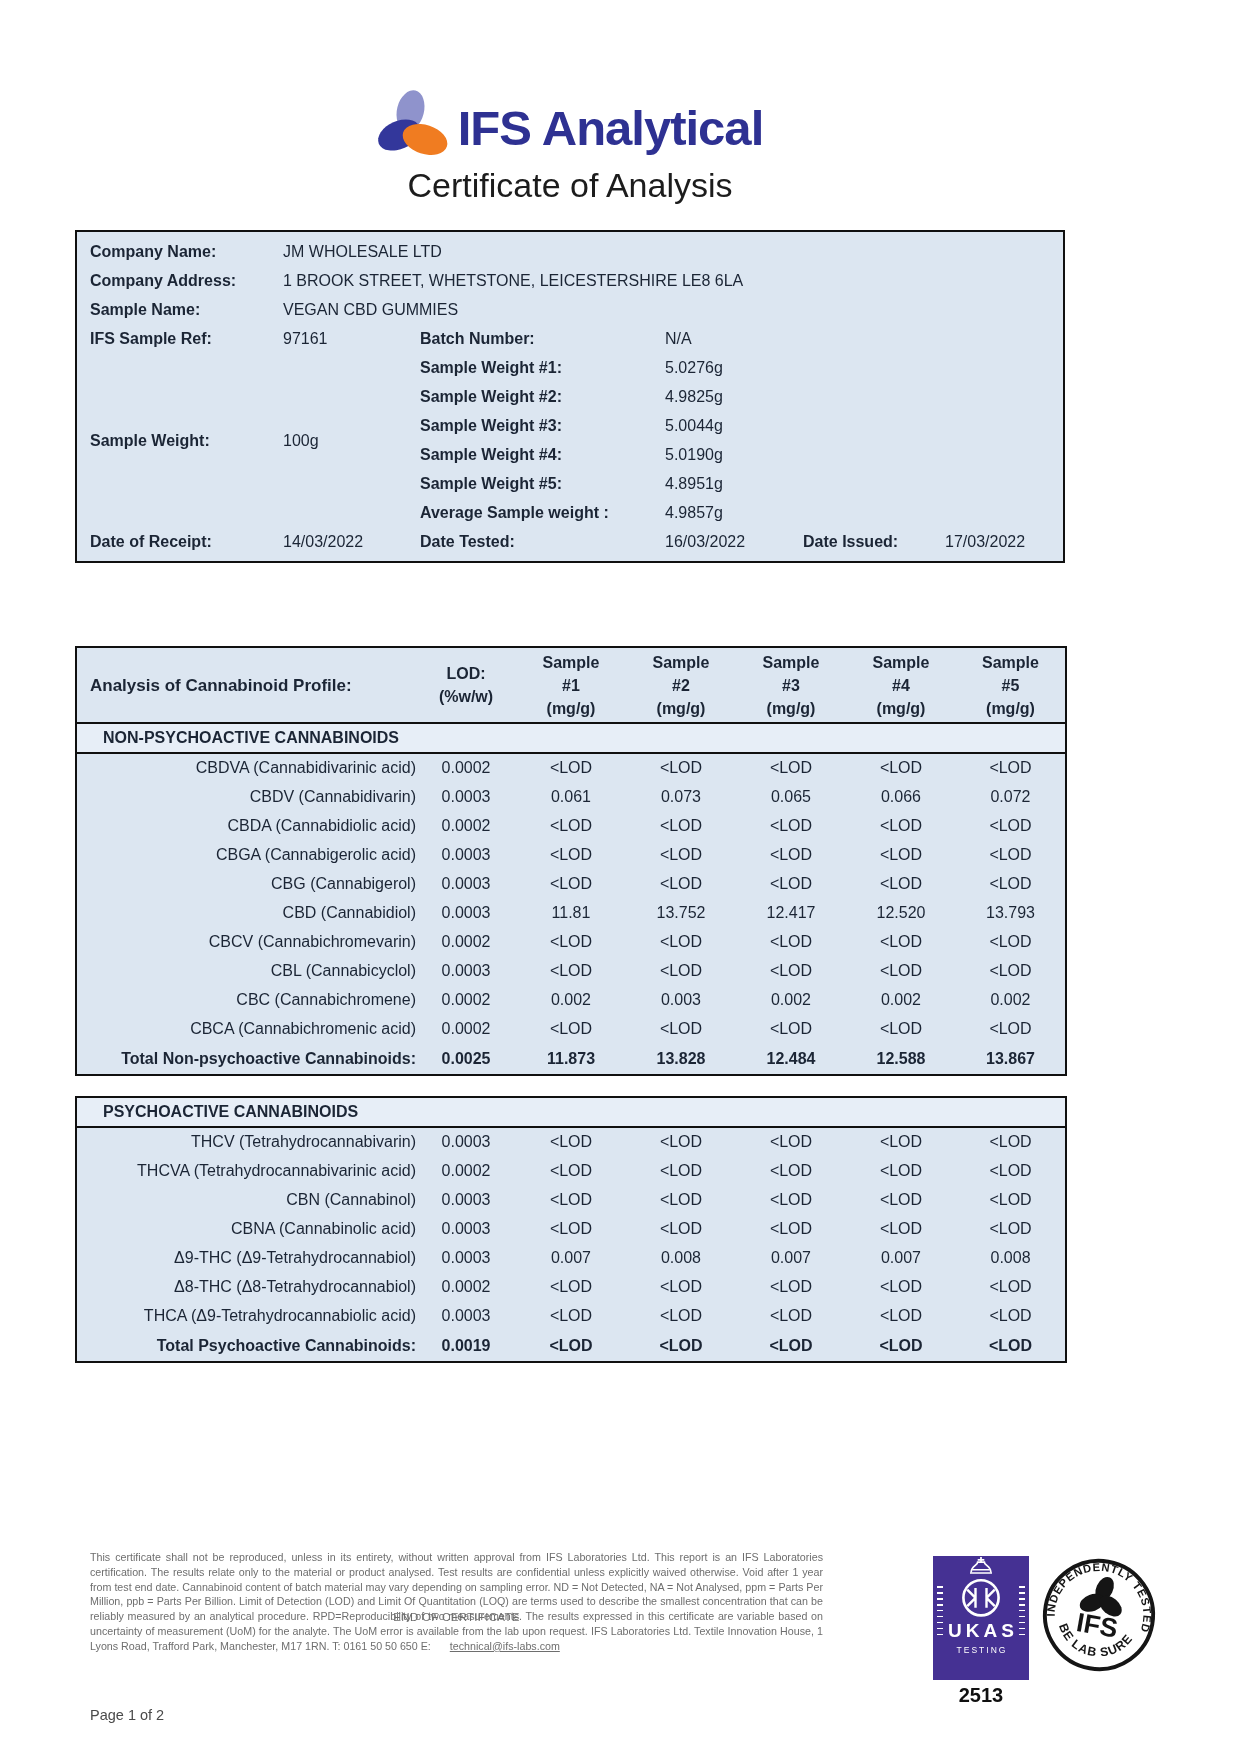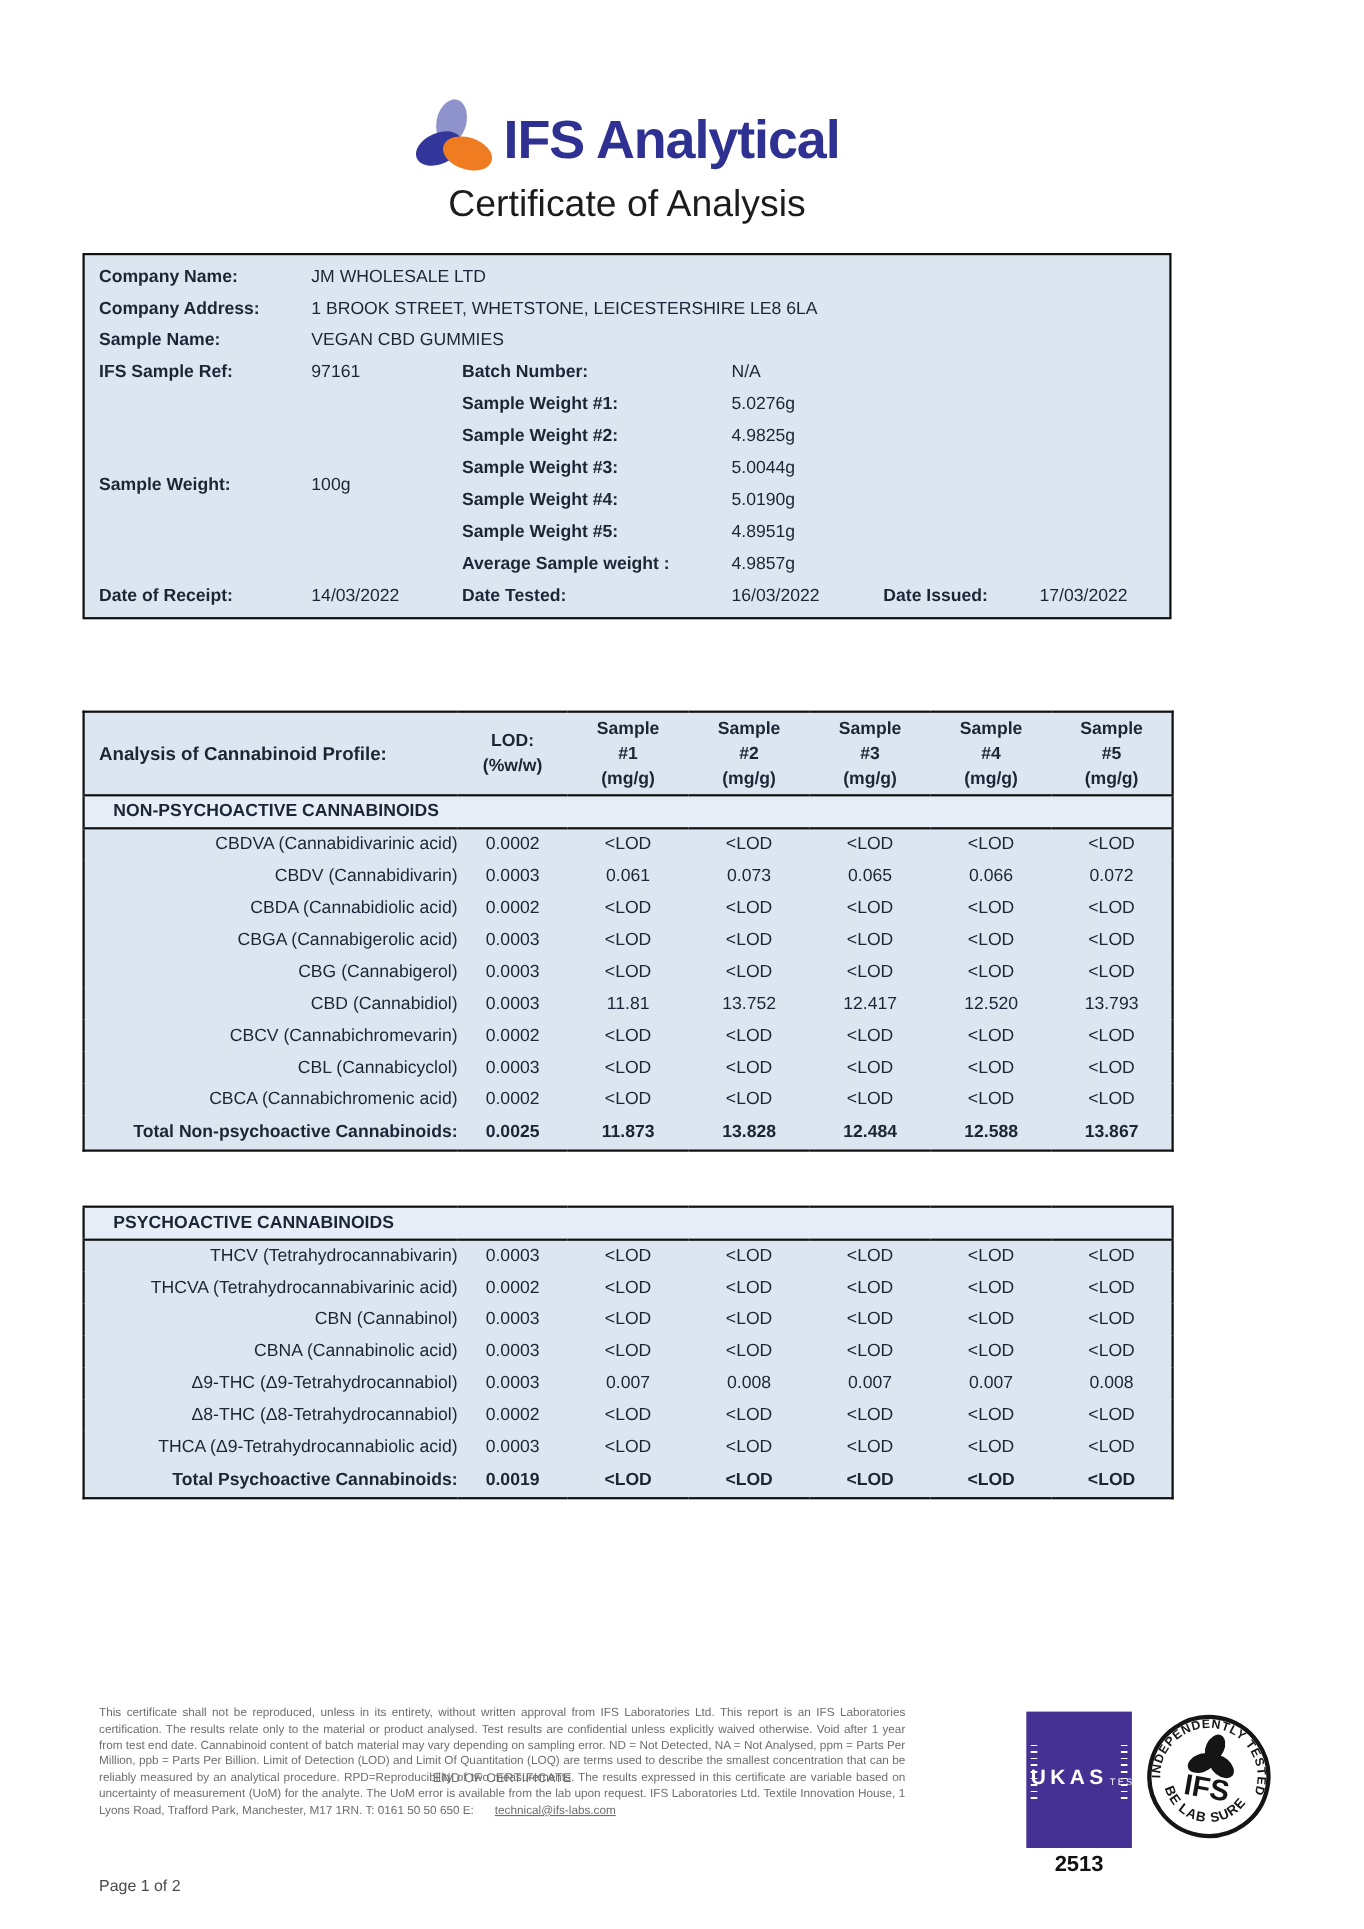--- a/index.html
+++ b/index.html
@@ -55,21 +55,21 @@
 
   
   .disclaimer { top:1550px; left:90px; width:733px;
     font-size:10.7px; line-height:14.8px; color:#6e6e6e; text-align:justify; }
   .disclaimer a { color:#6e6e6e; text-decoration:underline;margin-left:16px; }
   .end-cert { top:1611px; left:90px; width:733px; text-align:center;
     font-size:11.5px; color:#6e6e6e; letter-spacing:.3px; }
   .page-num { top:1707px; left:90px; font-size:14.5px; color:#4a4a4a; }
 
   .ukas { left:933px; top:1556px; width:96px; height:124px; background:#453193;
-    display:flex; align-items:center; overflow:hidden; }
+    display:flex; flex-direction:column; align-items:center; overflow:hidden; }
   .ukas-word { color:#fff; font-weight:700; font-size:19px; letter-spacing:4px; text-indent:4px; margin-top:-2px; }
   .ukas-sub  { color:#fff; font-size:8.5px; letter-spacing:2px; text-indent:2px; margin-top:3px; }
   .ticks { position:absolute; top:30px; width:6px; height:50px;
     background:repeating-linear-gradient(to bottom,#fff 0 1.5px,transparent 1.5px 6px); }
   .ticks.left{ left:4px; } .ticks.right{ right:4px; }
   .ukas-num { left:933px; top:1684px; width:96px; text-align:center;
     font-weight:700; font-size:20px; color:#101010; }
   .ifs-stamp { left:1040px; top:1556px; transform:rotate(10deg); }
 </style>
 </head>
@@ -238,20 +238,29 @@
           <td>&lt;LOD</td>
         </tr>
         <tr>
           <td class="name">CBL (Cannabicyclol)</td>
           <td>0.0003</td>
           <td>&lt;LOD</td>
           <td>&lt;LOD</td>
           <td>&lt;LOD</td>
           <td>&lt;LOD</td>
           <td>&lt;LOD</td>
+        </tr>
+        <tr>
+          <td class="name">CBC (Cannabichromene)</td>
+          <td>0.0002</td>
+          <td>0.002</td>
+          <td>0.003</td>
+          <td>0.002</td>
+          <td>0.002</td>
+          <td>0.002</td>
         </tr>
         <tr>
           <td class="name">CBCA (Cannabichromenic acid)</td>
           <td>0.0002</td>
           <td>&lt;LOD</td>
           <td>&lt;LOD</td>
           <td>&lt;LOD</td>
           <td>&lt;LOD</td>
           <td>&lt;LOD</td>
         </tr>

